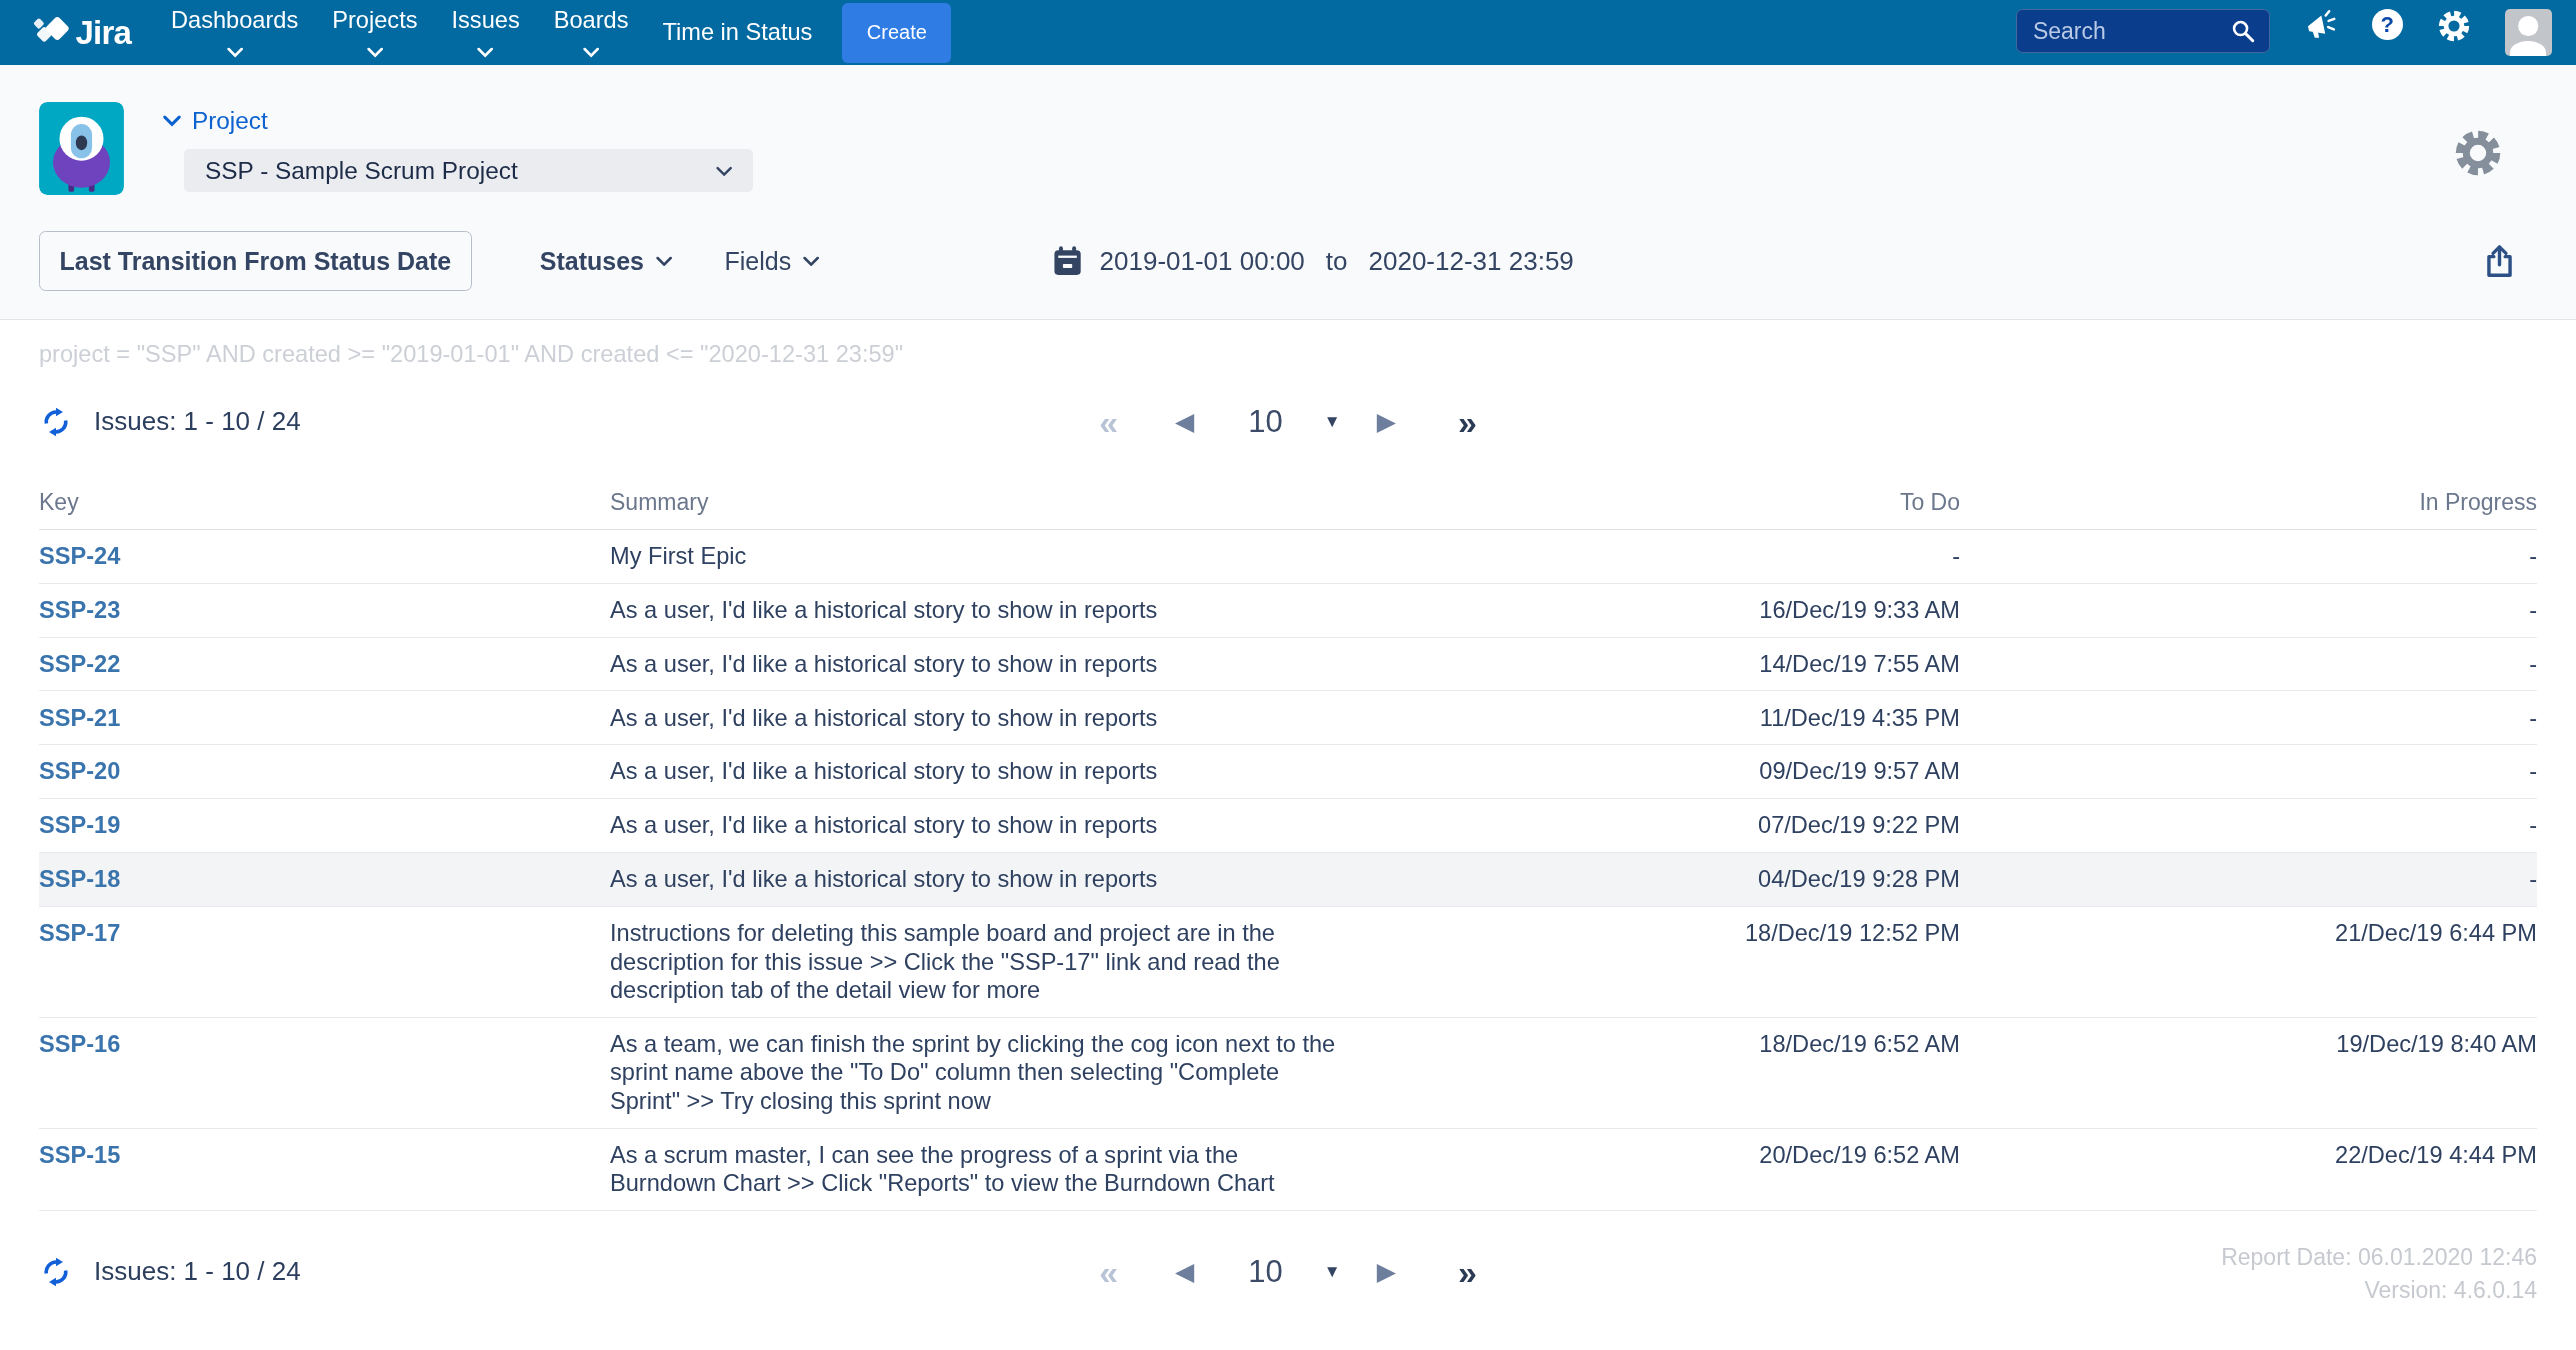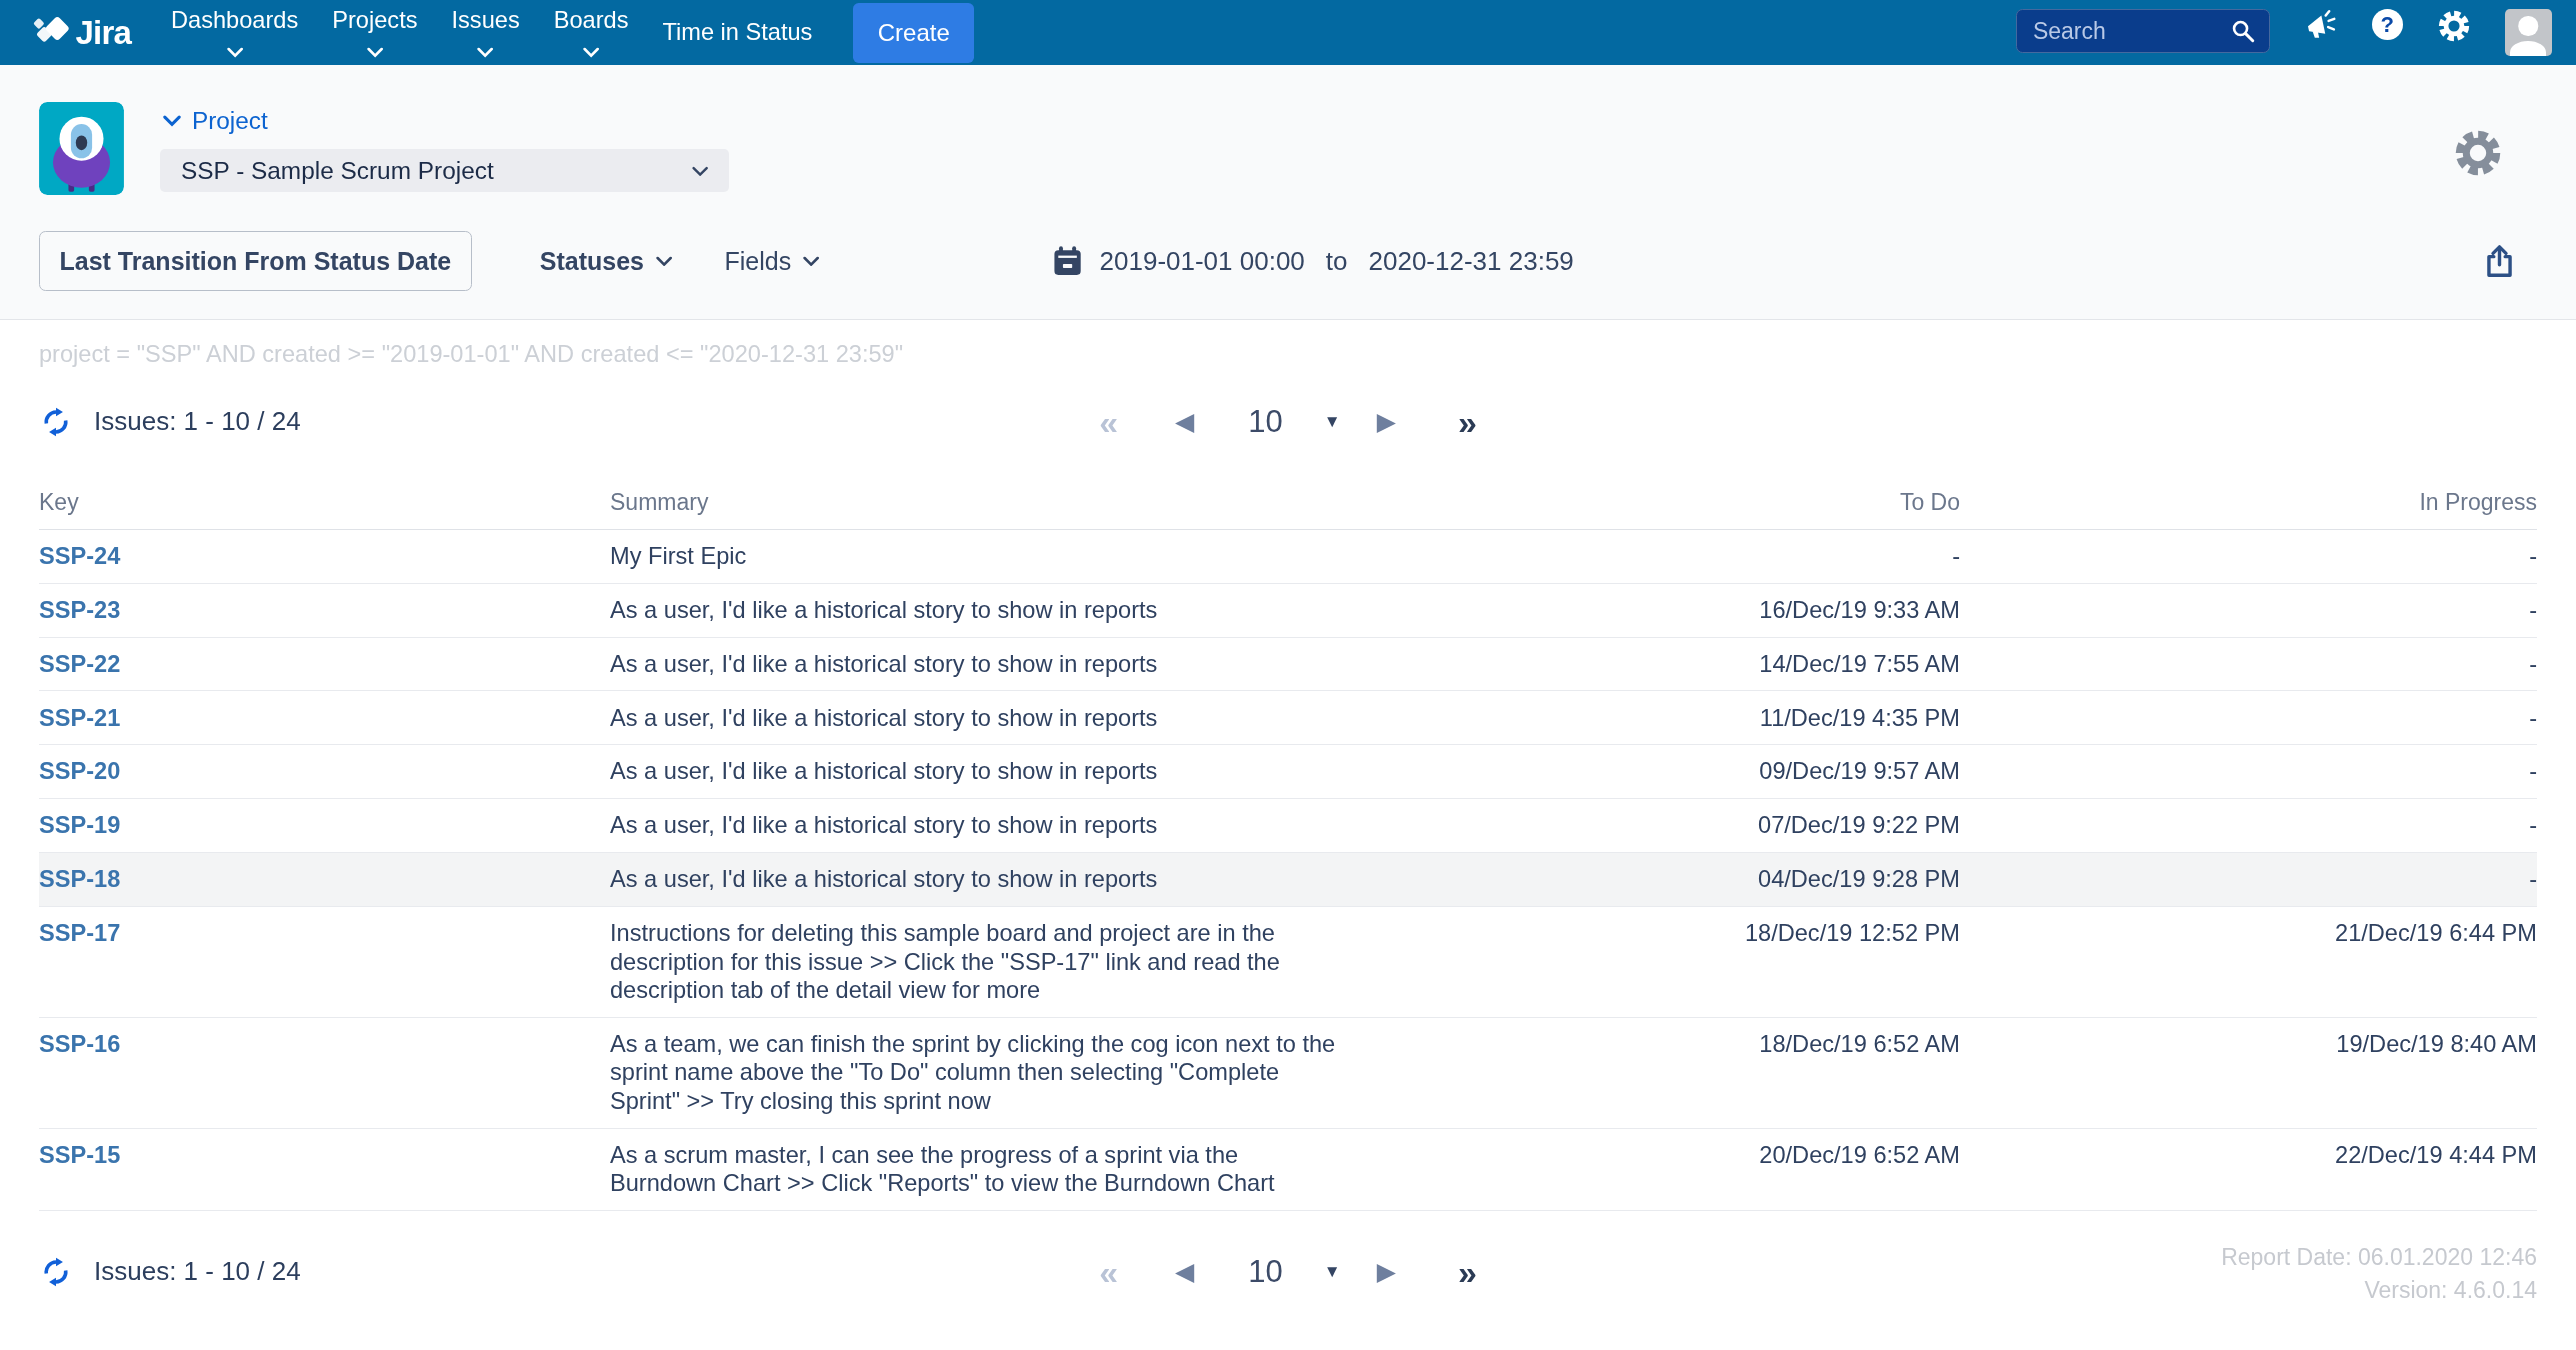--- a/index.html
+++ b/index.html
@@ -7,37 +7,37 @@
   body {
     width: 2576px; height: 1350px; position: relative; overflow: hidden;
     font-family: "Liberation Sans", sans-serif; color:#344563;
   }
   
   .navbar { height:65px; background:#0369a1; display:flex; align-items:center; padding:0 24.4px 0 33px; }
   .logo { display:flex; align-items:center; gap:6.5px; margin-right:23px; cursor:pointer; }
   .logo-text { color:#fff; font-size:33px; font-weight:700; letter-spacing:-0.8px; }
   .nav-item { display:flex; align-items:center; gap:9.8px; color:#fff; font-size:23.6px; padding:0 17px; cursor:pointer; white-space:nowrap;flex-direction:column; }
   .nav-item svg { margin-top:3.3px; }
-  .create-btn { background:#2e7ce4; color:#fff; font-size:24px; font-weight:500; padding:0 24.4px; height:60px; border-radius:5.7px; margin-left:24px; border:none; cursor:pointer; font-family:inherit; }
+  .create-btn { background:#2e7ce4; color:#fff; font-size:20px; font-weight:500; padding:0 24.4px; height:60px; border-radius:5.7px; margin-left:13px; border:none; cursor:pointer; font-family:inherit; }
   .nav-right { margin-left:auto; display:flex; align-items:flex-start; gap:34px; }
   .search-box { width:254px; height:44px; background:#0a3d8c; border:1.6px solid #44699f; border-radius:6.5px; display:flex; align-items:center; padding:0 13px 0 16.3px; }
   .search-input { flex:1; min-width:0; background:transparent; border:none; outline:none; color:#e8eefc; font-size:23px; font-family:inherit; }
   .search-input::placeholder { color:#b9c9e6; }
   .nav-icon { display:flex; align-items:center; justify-content:center; cursor:pointer; }
   .help-circle { width:31px; height:31px; border-radius:50%; background:#fff; color:#0a49a8; font-size:22px; font-weight:700; display:flex; align-items:center; justify-content:center; cursor:pointer; }
   .avatar { width:47px; height:47px; border-radius:4.9px; background:#c2c5c9; position:relative; overflow:hidden; cursor:pointer; }
   .avatar-head { position:absolute; left:50%; transform:translateX(-50%); top:7.3px; width:19.5px; height:19.5px; border-radius:50%; background:#fff; }
   .avatar-body { position:absolute; left:50%; transform:translateX(-50%); bottom:-8.1px; width:36px; height:23px; border-radius:50% 50% 0 0; background:#fff; }
 
   
   .header-panel { background:#f9fafb; border-bottom:1.6px solid #e3e5e9; padding:37px 39px 28px; position:relative; }
   .project-row { display:flex; gap:36px; }
   .project-avatar { width:85px; height:93px; border-radius:8.1px; display:block; }
   .project-label-row { display:flex; align-items:center; gap:10.6px; color:#0c63d0; font-size:24.4px; font-weight:500; margin:4.9px 0 14.6px 3.3px; cursor:pointer; }
-  .project-select { width:569px; height:43px; background:#ebecf0; border-radius:4.9px; display:flex; align-items:center; justify-content:space-between; padding:0 21px; font-size:24.4px; color:#1c2b47; cursor:pointer; }
+  .project-select { width:569px; height:43px; background:#ebecf0; border-radius:4.9px; display:flex; align-items:center; justify-content:space-between; padding:0 21px; font-size:24.4px; color:#1c2b47; cursor:pointer;margin-left:24px; }
   .gear-settings { position:absolute; right:73px; top:63px; color:#858e9b; cursor:pointer; }
   .filters-row { margin-top:36px; display:flex; align-items:center; position:relative; height:60px; }
   .filter-btn { display:flex; align-items:center; gap:14.6px; border:1.6px solid #b7bec9; border-radius:6.5px; height:60px; padding:0 19.5px; font-size:25px; font-weight:700; color:#344563; background:transparent; cursor:pointer; font-family:inherit;flex-direction:column; }
   .dropdown-label { display:flex; align-items:center; gap:12.2px; font-size:25px; color:#344563; cursor:pointer; }
   .ml-56 { margin-left:68px;font-weight:bold; } .ml-64 { margin-left:52px; }
   .date-range { position:absolute; left:50%; transform:translateX(-50%); margin-left:24.4px; display:flex; align-items:center; font-size:26px; color:#344563; cursor:pointer; white-space:nowrap; }
   .date-range .cal { margin-right:14.6px; display:flex; }
   .date-to { margin:0 21px; }
   .export-btn { position:absolute; right:18px; color:#2d5086; cursor:pointer; display:flex; }
 

